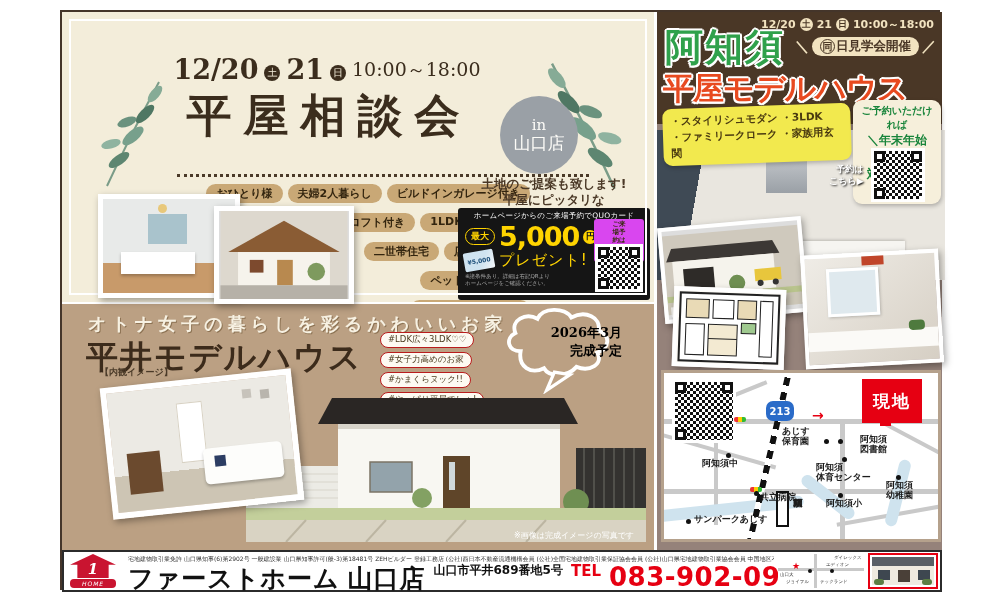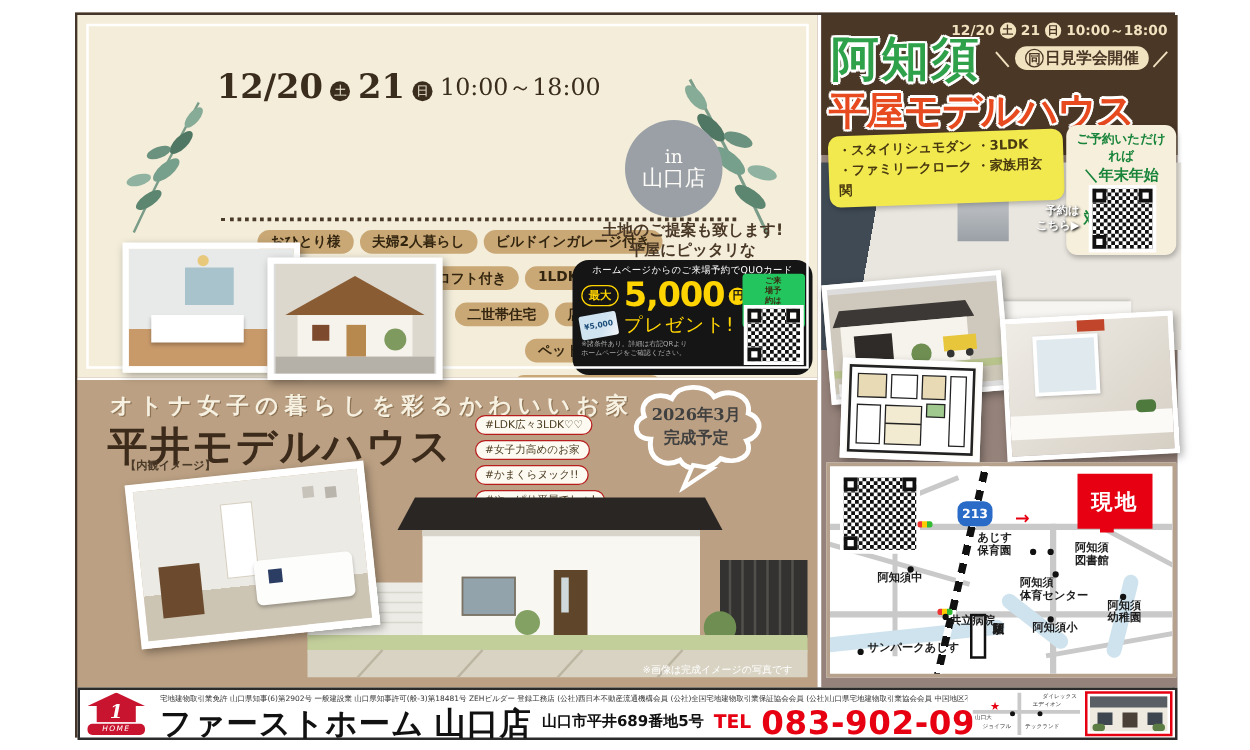--- a/index.html
+++ b/index.html
@@ -20,36 +20,36 @@
 .dc{width:16px;height:16px;border-radius:50%;background:#3b2d1d;color:#f3edda;font-size:10px;display:inline-flex;align-items:center;justify-content:center;margin-bottom:4px}
 .dc2{width:13px;height:13px;border-radius:50%;background:#f2e3c0;color:#4a3726;font-size:9px;display:inline-flex;align-items:center;justify-content:center}
 .bigTitle{font-size:45px;letter-spacing:12px;color:#3b2d1d;text-align:center;font-weight:600}
 .inBadge{width:78px;height:78px;border-radius:50%;background:#9aa0a6;color:#fdfcf8;display:flex;flex-direction:column;align-items:center;justify-content:center;line-height:1.15}
 .dotted{border-top:3px dotted #4a3a28}
 .tags{display:flex;flex-wrap:wrap;justify-content:flex-end;gap:5px}
 .tag{background:#c9a876;color:#33250f;font-weight:bold;font-size:11px;padding:2px 10px;border-radius:11px;white-space:nowrap}
 .br{flex-basis:100%;height:0}
 .ph{position:absolute;border:5px solid #fff;box-shadow:2px 3px 7px rgba(0,0,0,.35);overflow:hidden;background:#ddd}
 .land{font-size:12.5px;font-weight:900;color:#4a3826;text-align:center;line-height:1.25}
-.quo{position:absolute;background:#151515;color:#fff;border-radius:13px}
+.quo{position:absolute;background:#151515;color:#fff;border-radius:3px}
 .qh{font-size:7.5px;text-align:center;padding-top:3px;letter-spacing:.3px}
 .qmax{border:1.5px solid #ffd400;color:#ffd400;font-size:9px;font-weight:900;padding:1px 5px;border-radius:9px}
 .qamt{font-size:27px;font-weight:900;color:#ffd400;letter-spacing:-1px;line-height:1}
 .qyen{width:14px;height:14px;background:#ffd400;color:#151515;border-radius:50%;font-size:9px;font-weight:900;display:inline-flex;align-items:center;justify-content:center}
 .qcard{width:30px;height:19px;background:linear-gradient(120deg,#cfe3f0 60%,#f4f7f9);border-radius:2px;color:#1c4e79;font-size:6px;font-weight:bold;display:flex;align-items:center;justify-content:center;transform:rotate(-10deg)}
 .qpres{font-size:15px;font-weight:400;color:#ffd400;letter-spacing:1px}
 .qnote{font-size:5.5px;color:#aaa;line-height:1.35;margin:3px 0 0 7px}
-.qres{position:absolute;background:#22c55e;color:#3a2c12;font-size:6.5px;font-weight:900;border-radius:3px;padding:1px 18px;line-height:1.25}
+.qres{position:absolute;background:#d946ef;color:#3a2c12;font-size:6.5px;font-weight:900;text-align:center;border-radius:3px;padding:1px 18px;line-height:1.25}
 .qr{position:absolute;background:#fff;padding:3px}
 .qr>div{width:100%;height:100%;position:relative;background:repeating-conic-gradient(#111 0% 25%,#fff 0% 50%) 0 0/6px 6px}
 .qc{position:absolute;width:11px;height:11px;border:3px solid #111;background:#fff}
 .catch{font-size:18px;letter-spacing:5px;color:#f7f1e2;font-weight:600;text-shadow:1px 1px 0 #8d7354}
 .midTitle{font-size:32px;letter-spacing:2px;color:#3c2b1b;font-weight:600}
 .hashtag{background:#fdfaf2;border:1px solid #b91c1c;color:#4a3a1e;font-size:8.5px;font-weight:normal;border-radius:9px;padding:1px 7px;margin-bottom:4px;white-space:nowrap;width:max-content}
-.bubTxt{position:absolute;width:100%;text-align:center;font-weight:700;font-size:13px;color:#404040;line-height:1.35}
+.bubTxt{position:absolute;width:100%;text-align:right;font-weight:700;font-size:13px;color:#000000;line-height:1.35}
 .ow{text-shadow:2px 0 0 #fff,-2px 0 0 #fff,0 2px 0 #fff,0 -2px 0 #fff,1.5px 1.5px 0 #fff,-1.5px -1.5px 0 #fff,1.5px -1.5px 0 #fff,-1.5px 1.5px 0 #fff}
 .rDate{display:flex;align-items:center;gap:4px;color:#f2e3c0;font-size:11px;font-weight:bold}
 .badge{display:flex;align-items:center;gap:3px;color:#f2e3c0;font-size:14px;font-weight:900}
 .badgePill{background:#f2e3c0;color:#4a3726;font-size:12.5px;font-weight:900;border-radius:10px;padding:1px 8px;display:flex;align-items:center;gap:1px}
 .circChar{border:1.5px solid #4a3726;border-radius:50%;width:15px;height:15px;display:inline-flex;align-items:center;justify-content:center;font-size:10px}
 .area{font-size:38px;font-weight:900;color:#2fa14b;letter-spacing:2px}
 .rTitle{font-size:31px;font-weight:900;color:#e84a20;letter-spacing:-1px}
 .feat{position:absolute;background:#f2e94e;border-radius:9px;padding:5px 8px;transform:rotate(-2deg);font-size:10.5px;font-weight:900;color:#4a3a10;line-height:1.5;z-index:3;box-shadow:1px 2px 4px rgba(0,0,0,.25)}
 .promo{position:absolute;background:#f6efdb;border-radius:9px;padding:4px 8px;text-align:center;color:#17843a;font-weight:900;z-index:3;box-shadow:1px 2px 4px rgba(0,0,0,.25)}
 .resLbl{position:absolute;color:#fff;font-size:9px;font-weight:900;text-align:right;line-height:1.3;z-index:3;text-shadow:1px 1px 2px #000}
@@ -61,21 +61,21 @@
 .dot{position:absolute;width:5px;height:5px;background:#111;border-radius:50%}
 .ml{position:absolute;font-size:9px;font-weight:bold;color:#1c1c1c;line-height:1.1;white-space:nowrap}
 .genchi{position:absolute;background:#e60012;color:#fff;font-size:17px;font-weight:900;display:flex;align-items:center;justify-content:center;letter-spacing:2px}
 .shield{position:absolute;background:#2a6bc8;border-radius:7px;color:#fff;font-size:10px;font-weight:900;display:flex;align-items:center;justify-content:center}
 .sig{position:absolute;width:12px;height:5px;border-radius:2px;background:linear-gradient(90deg,#e33 0 33%,#fc0 33% 66%,#3b3 66%)}
 .vlabel{writing-mode:vertical-rl}
 .house-logo{position:absolute;display:flex;flex-direction:column;align-items:center}
 .hl-roof{width:46px;height:24px;background:#c91430;clip-path:polygon(50% 0,100% 45%,84% 45%,84% 100%,16% 100%,16% 45%,0 45%);color:#fff;display:flex;align-items:flex-end;justify-content:center;font-size:15px;font-weight:900;font-style:italic}
 .hl-ribbon{width:46px;height:9px;background:#c91430;border-radius:4px;color:#fff;font-size:6px;font-style:italic;display:flex;align-items:center;justify-content:center;margin-top:1px;letter-spacing:1px}
 .lic{position:absolute;font-size:6px;color:#333;white-space:nowrap;overflow:hidden;width:646px}
-.nameRow{position:absolute;display:flex;align-items:center;gap:8px;color:#111}
+.nameRow{position:absolute;display:flex;align-items:flex-start;gap:8px;color:#111}
 .coName{font-size:25px;font-weight:900;letter-spacing:1px}
 .addr{font-size:12px;font-weight:900;padding-bottom:3px}
 .telL{font-size:15px;font-weight:900;color:#e60012;padding-bottom:3px}
 .telN{font-size:26px;font-weight:900;color:#e60012;letter-spacing:.5px}
 .mm{position:absolute;background:#fff;overflow:hidden}
 .mml{position:absolute;font-size:4.5px;color:#333;line-height:1.1;white-space:nowrap}
 .sphoto{position:absolute;border:2.5px solid #e60012;background:#fff;padding:2px}
 </style>
 </head>
 <body>
@@ -103,20 +103,21 @@
       <ellipse cx="38" cy="48" rx="10" ry="4.5" fill="#6a927e" transform="rotate(20 38 48)"></ellipse>
     </svg>
 
     <div class="a dateRow serif" style="left:90px;top:42px;width:350px">
       <span class="dnum">12/20</span>
       <span class="dc">土</span>
       <span class="dnum">21</span>
       <span class="dc">日</span>
       <span class="dtime">10:00～18:00</span>
     </div>
+    <div class="a bigTitle serif" style="left:92px;top:74px;width:350px">平屋相談会</div>
     <div class="a inBadge serif" style="left:438px;top:84px">
       <span style="font-size:15px">in</span>
       <span style="font-size:17px">山口店</span>
     </div>
     <div class="a dotted" style="left:115px;top:162px;width:412px"></div>
 
     <div class="a tags" style="left:112px;top:172px;width:356px">
       <span class="tag">おひとり様</span>
       <span class="tag">夫婦2人暮らし</span>
       <span class="tag">ビルドインガレージ付き</span>

